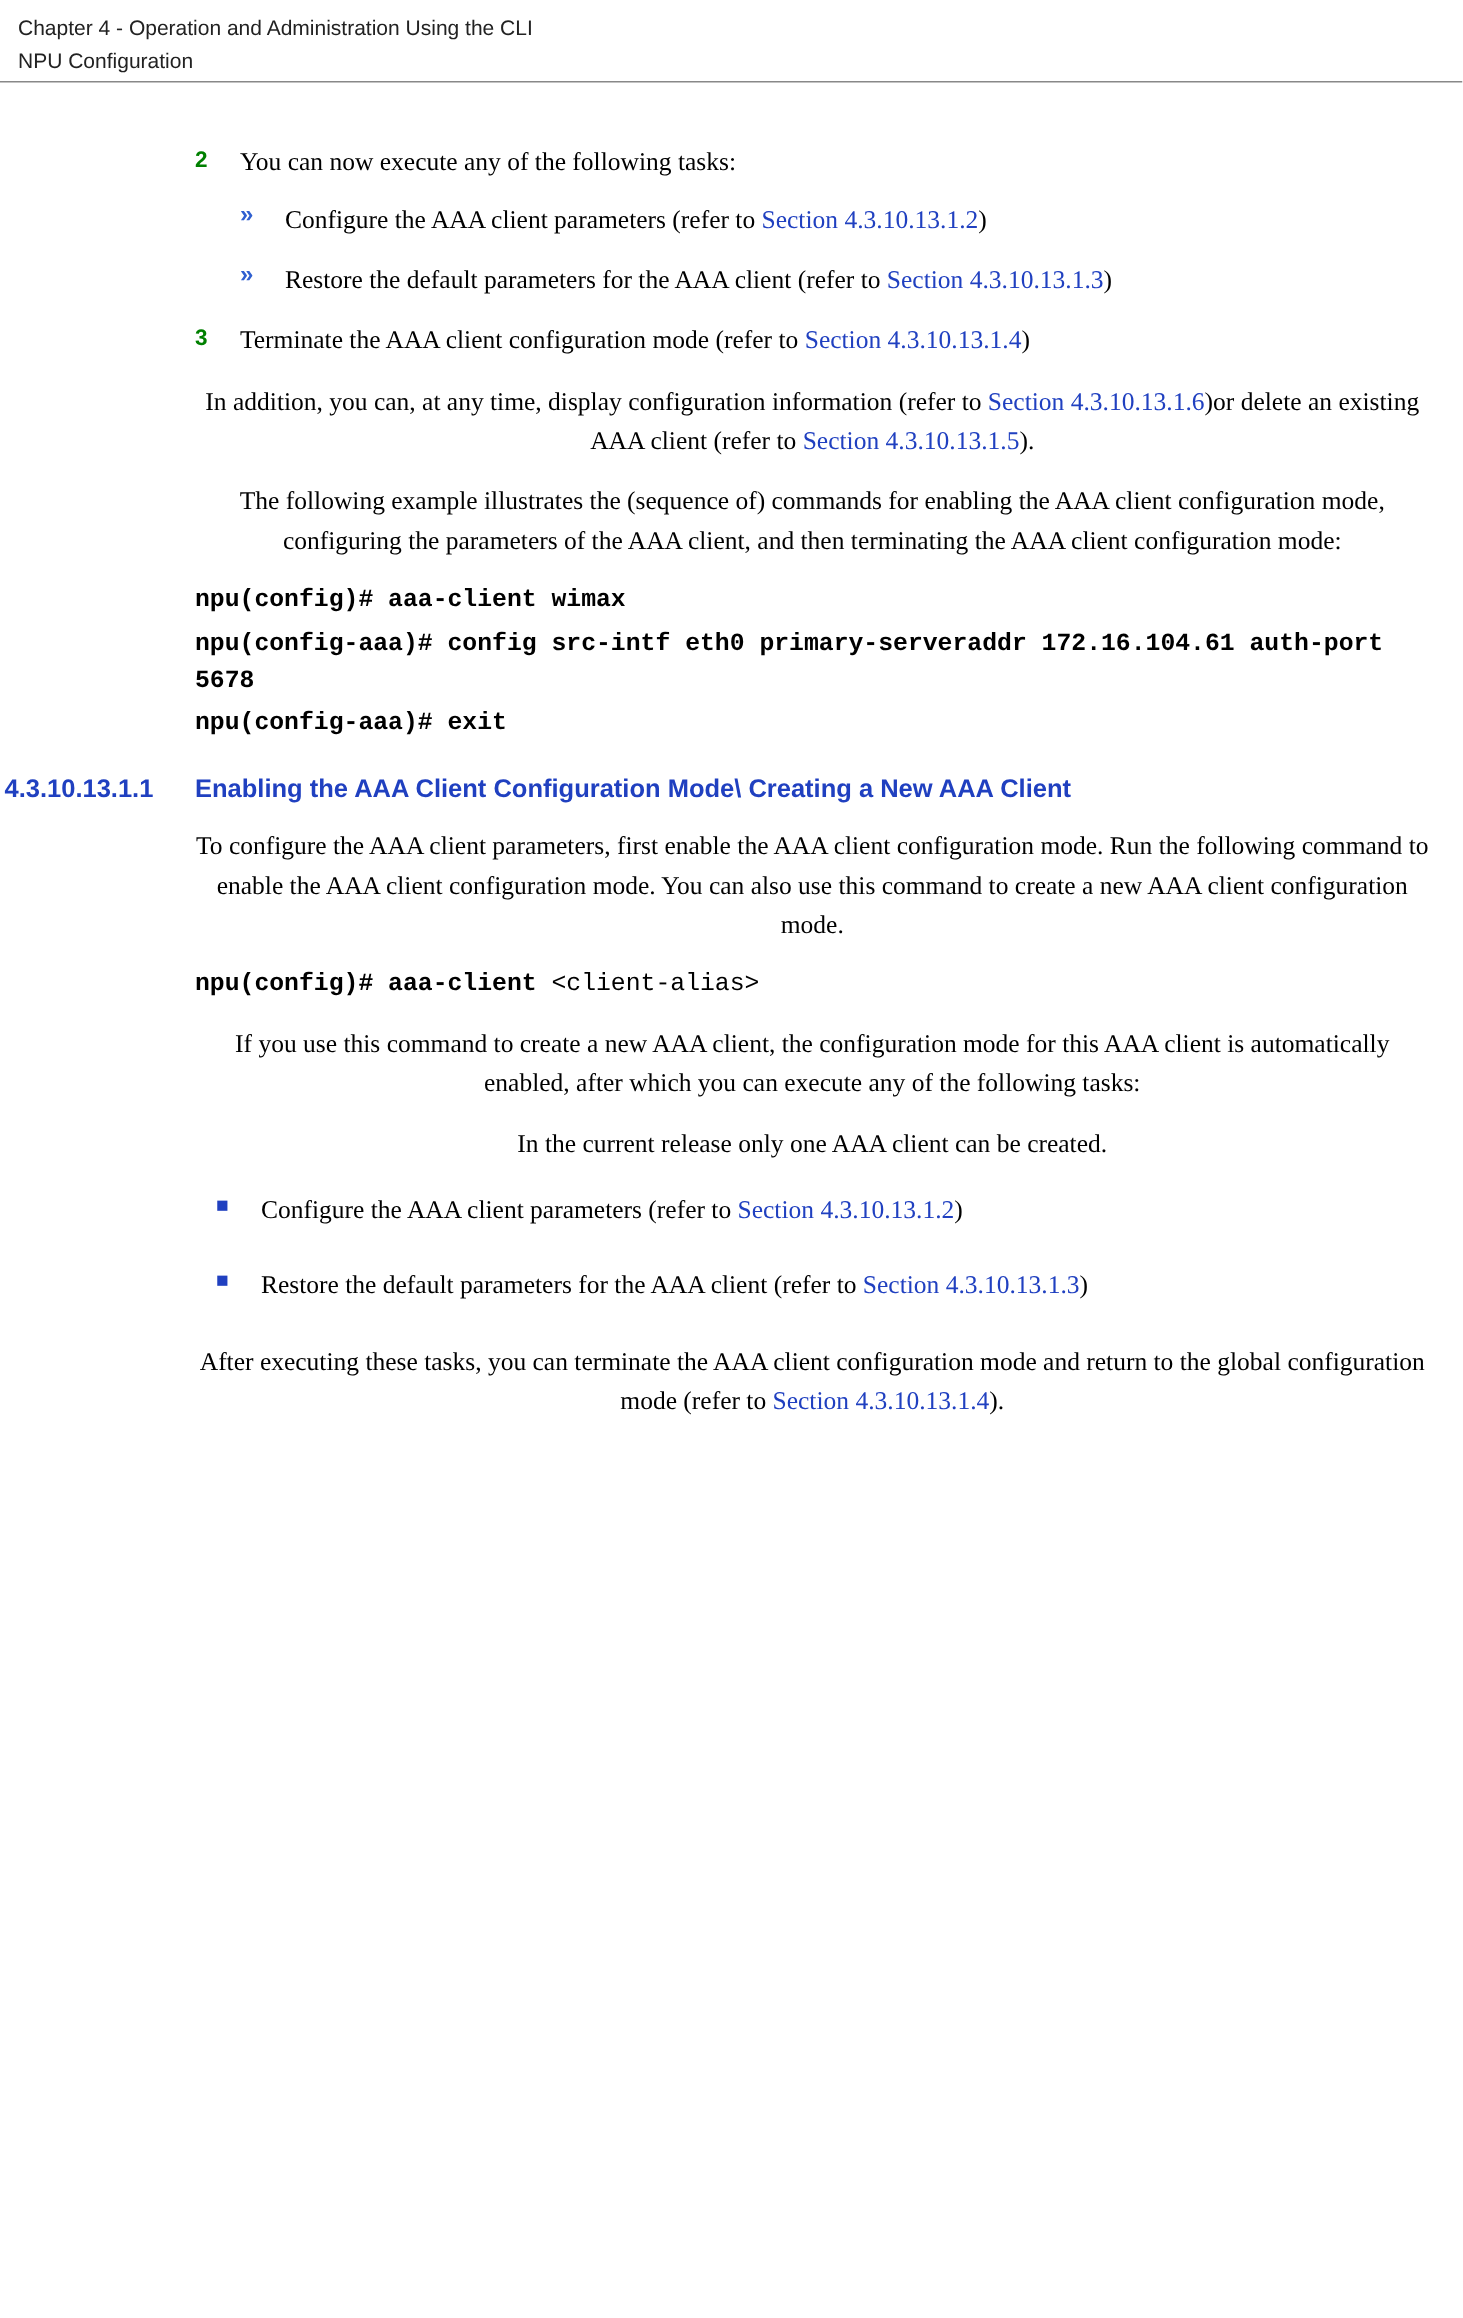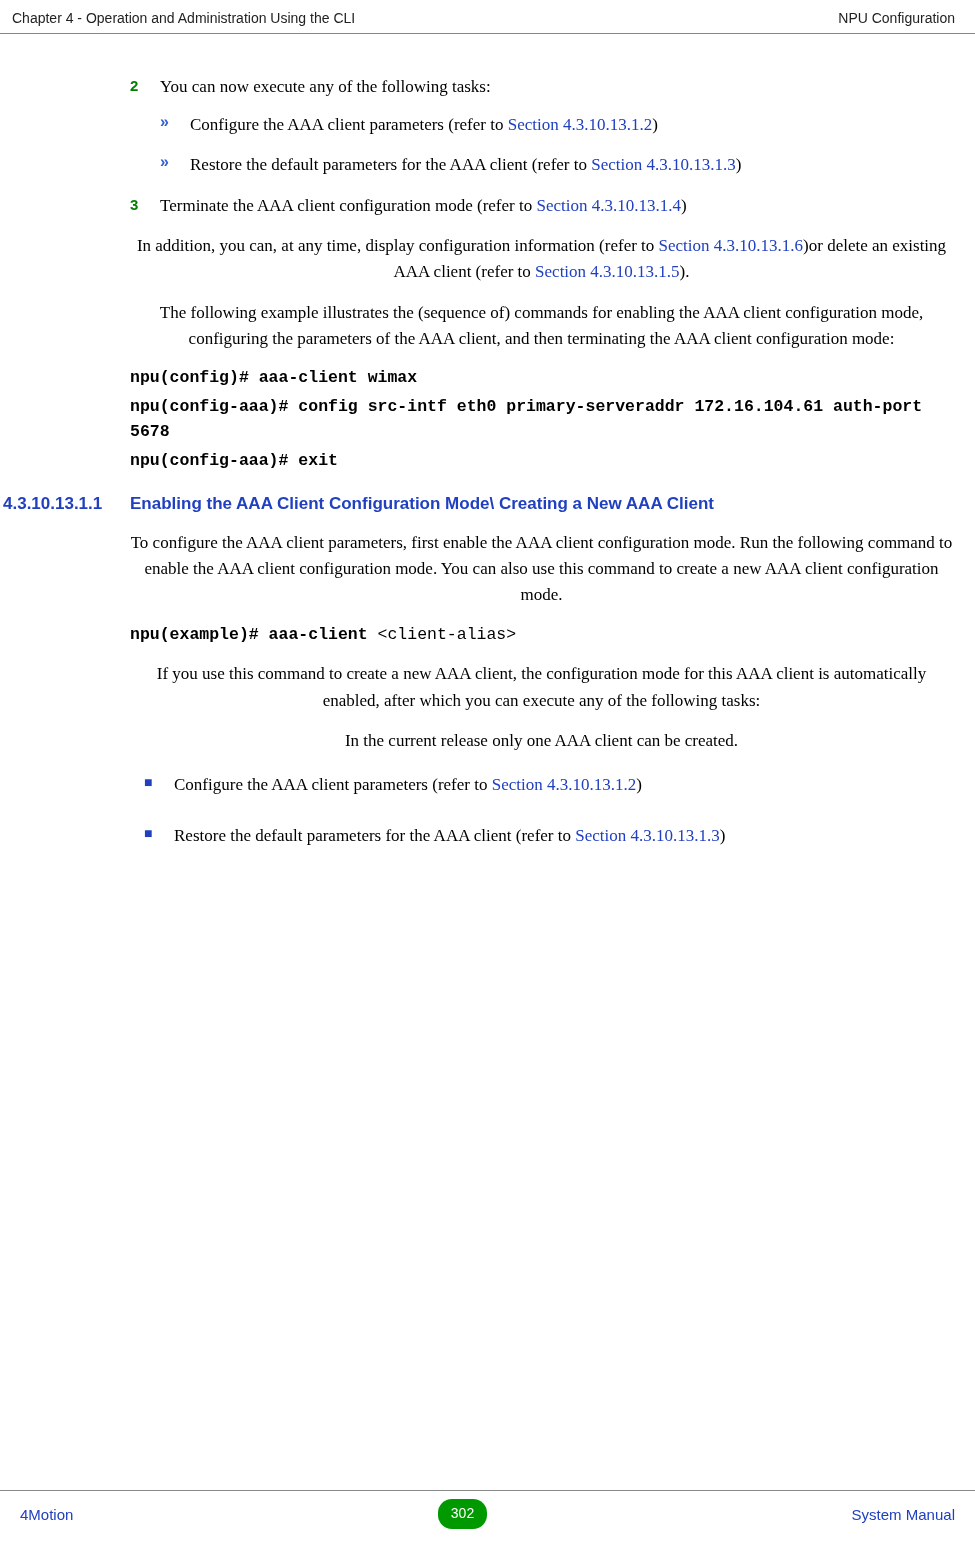--- a/index.html
+++ b/index.html
@@ -20,20 +20,21 @@
     padding-top: 8px;
   }
   .hdr {
     display: flex;
     justify-content: space-between;
     font-family: Arial, Helvetica, sans-serif;
     font-size: 14px;
     color: #222;
     padding: 0 20px 3px 12px;
     border-bottom: 1px solid #888;
+    flex-direction: column;
   }
   .content {
     padding: 40px 22px 0 130px;
   }
   .ol-step {
     display: flex;
     margin-bottom: 12px;
   }
   .step-num {
     width: 30px;
@@ -182,43 +183,41 @@
     <div class="mono">npu(config-aaa)# exit</div>
 
     <div class="heading-row">
       <div class="heading-num">4.3.10.13.1.1</div>
       <div class="heading-txt">Enabling the AAA Client Configuration Mode\ Creating a New AAA Client</div>
     </div>
 
     <div class="para">To configure the AAA client parameters, first enable the AAA client configuration mode. Run the following command to enable the AAA client configuration mode. You can also use this command to create a new AAA client configuration mode.</div>
 
     <div class="mono">
-      <span>npu(example)# aaa-client </span><span class="thin">&lt;client-alias&gt;</span>
+      <span>npu(config)# aaa-client </span><span class="thin">&lt;client-alias&gt;</span>
     </div>
 
     <div class="para">If you use this command to create a new AAA client, the configuration mode for this AAA client is automatically enabled, after which you can execute any of the following tasks:</div>
 
     <div class="para">In the current release only one AAA client can be created.</div>
 
     <div class="sq-item">
       <div class="sq-bullet">■</div>
       <div class="sq-body">
         <span>Configure the AAA client parameters (refer to </span><span class="link">Section 4.3.10.13.1.2</span><span>)</span>
       </div>
     </div>
 
     <div class="sq-item">
       <div class="sq-bullet">■</div>
       <div class="sq-body">
         <span>Restore the default parameters for the AAA client (refer to </span><span class="link">Section 4.3.10.13.1.3</span><span>)</span>
       </div>
     </div>
 
+    <div class="para">
+      <span>After executing these tasks, you can terminate the AAA client configuration mode and return to the global configuration mode (refer to </span><span class="link">Section 4.3.10.13.1.4</span><span>).</span>
+    </div>
 
   </div>
 
-  <div class="footer">
-    <span>4Motion</span>
-    <span class="page-badge">302</span>
-    <span> System Manual</span>
-  </div>
 
 </div>
 
 </body></html>

